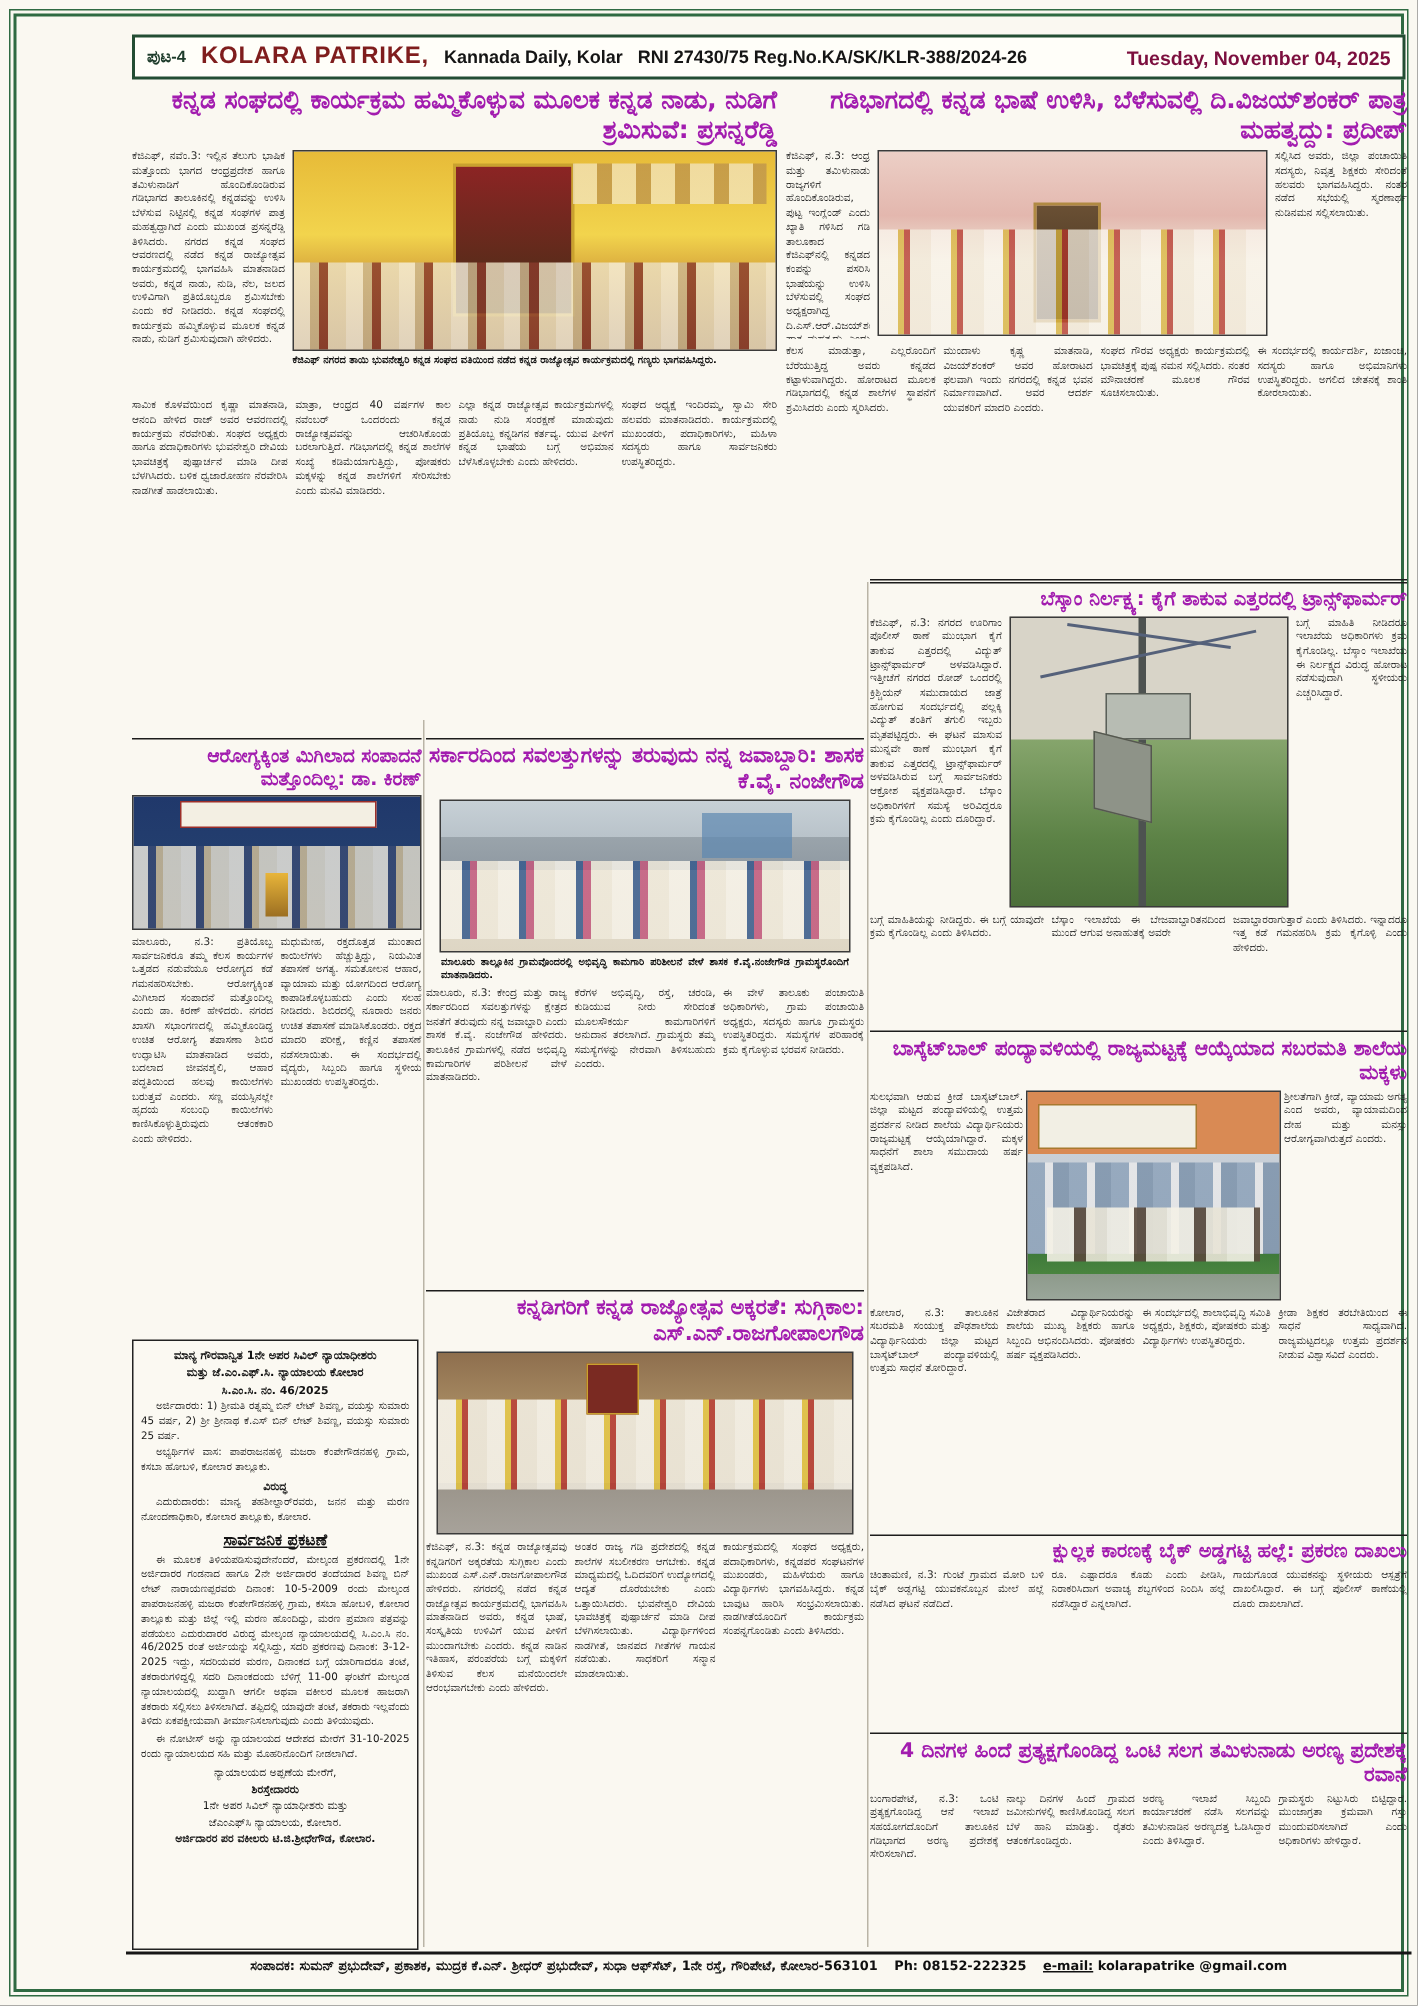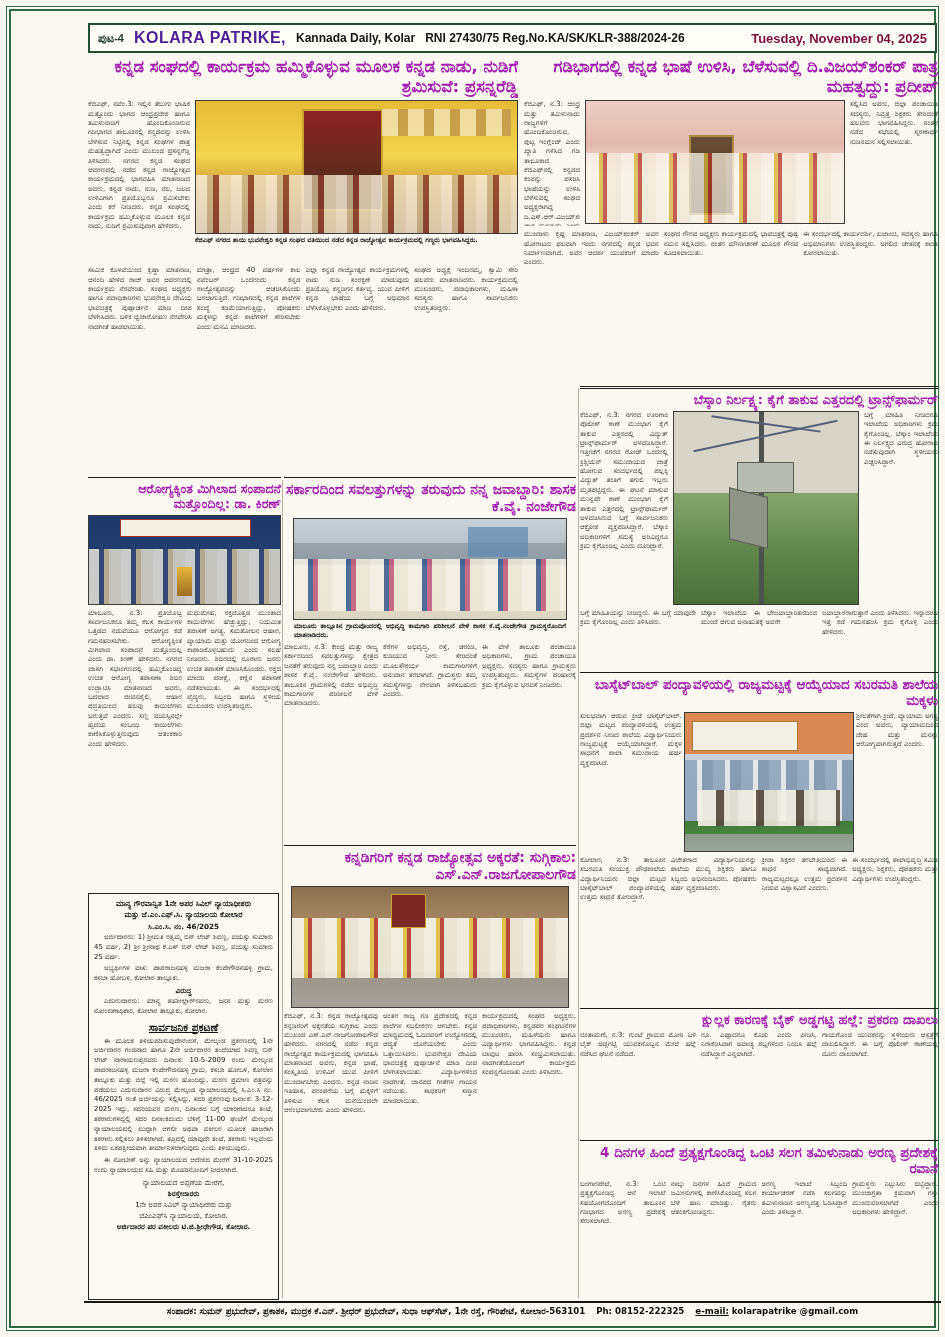--- a/index.html
+++ b/index.html
@@ -18,42 +18,42 @@
   .art{position:absolute;box-sizing:border-box;font-family:"DejaVu Sans",sans-serif;}
   .hl{font-weight:700;text-align:right;line-height:1.22;color:#a21caf;margin:0 0 3px 0;
       font-family:"DejaVu Sans",sans-serif;}
   .col{font-size:7px;line-height:1.34;text-align:justify;color:#232323;overflow:hidden;}
   .row{display:flex;}
   .cols{display:flex;gap:5px;overflow:hidden;}
   .cols .col{flex:1;}
   .photo{position:relative;border:1px solid #3a3a3a;overflow:hidden;background:#d8d4c8;}
   .photo i{position:absolute;display:block;}
   .caption{font-size:6.6px;font-weight:700;line-height:1.28;text-align:justify;color:#101010;margin-top:2px;}
-  .rule1{border-top:1.5px solid #1c1c1c;padding-top:3px;}
+  .rule1{border-top:1.5px solid #1c1c1c;padding-top:3px;margin-top:15px;}
   .rule2{border-top:3px double #1c1c1c;padding-top:3px;}
   .vsep{position:absolute;width:1px;background:#b9b4a6;}
   .legal{border:1.5px solid #222;padding:4px 5px;height:100%;box-sizing:border-box;background:#fbf9f2;}
   .legal .c{text-align:center;font-weight:700;font-size:7.6px;line-height:1.45;}
   .legal .cs{text-align:center;font-weight:700;font-size:7.2px;margin:2px 0;}
   .legal p{font-size:6.9px;line-height:1.42;text-align:justify;margin:2px 0;text-indent:10px;}
   .legal .nt{text-align:center;font-weight:800;font-size:10.5px;text-decoration:underline;margin:4px 0 3px;}
   .footer{position:absolute;left:84px;top:1301px;width:857px;border-top:2px solid #161616;
           padding-top:3px;text-align:center;font-size:8.6px;font-weight:700;
           font-family:"DejaVu Sans",sans-serif;color:#101010;}
   .footer .em{text-decoration:underline;}
 </style>
 </head>
 <body>
 
 <div class="page">
   <div class="frame"></div>
 
   <div class="mast">
     <span class="pg">ಪುಟ-4</span>
-    <span class="brand" style="color:#4c1d95;">KOLARA PATRIKE,</span>
+    <span class="brand" style="color:#7f1d1d;">KOLARA PATRIKE,</span>
     <span class="tag">Kannada Daily, Kolar</span>
     <span class="reg">RNI 27430/75 Reg.No.KA/SK/KLR-388/2024-26</span>
     <span class="date" style="color:#7c0f3e;">Tuesday, November 04, 2025</span>
   </div>
 
   <section class="art" style="left:88px;top:57px;width:430px;height:415px;">
     <h2 class="hl" style="font-size:16.5px;">ಕನ್ನಡ ಸಂಘದಲ್ಲಿ ಕಾರ್ಯಕ್ರಮ ಹಮ್ಮಿಕೊಳ್ಳುವ ಮೂಲಕ ಕನ್ನಡ ನಾಡು, ನುಡಿಗೆ ಶ್ರಮಿಸುವೆ: ಪ್ರಸನ್ನರೆಡ್ಡಿ</h2>
     <div class="row" style="gap:5px;">
       <div class="col" style="width:102px;flex:none;height:162px;">ಕೆಜಿಎಫ್, ನವೆಂ.3: ಇಲ್ಲಿನ ತೆಲುಗು ಭಾಷಿಕ ಮತ್ತೊಂದು ಭಾಗದ ಆಂಧ್ರಪ್ರದೇಶ ಹಾಗೂ ತಮಿಳುನಾಡಿಗೆ ಹೊಂದಿಕೊಂಡಿರುವ ಗಡಿಭಾಗದ ತಾಲೂಕಿನಲ್ಲಿ ಕನ್ನಡವನ್ನು ಉಳಿಸಿ ಬೆಳೆಸುವ ನಿಟ್ಟಿನಲ್ಲಿ ಕನ್ನಡ ಸಂಘಗಳ ಪಾತ್ರ ಮಹತ್ವದ್ದಾಗಿದೆ ಎಂದು ಮುಖಂಡ ಪ್ರಸನ್ನರೆಡ್ಡಿ ತಿಳಿಸಿದರು. ನಗರದ ಕನ್ನಡ ಸಂಘದ ಆವರಣದಲ್ಲಿ ನಡೆದ ಕನ್ನಡ ರಾಜ್ಯೋತ್ಸವ ಕಾರ್ಯಕ್ರಮದಲ್ಲಿ ಭಾಗವಹಿಸಿ ಮಾತನಾಡಿದ ಅವರು, ಕನ್ನಡ ನಾಡು, ನುಡಿ, ನೆಲ, ಜಲದ ಉಳಿವಿಗಾಗಿ ಪ್ರತಿಯೊಬ್ಬರೂ ಶ್ರಮಿಸಬೇಕು ಎಂದು ಕರೆ ನೀಡಿದರು. ಕನ್ನಡ ಸಂಘದಲ್ಲಿ ಕಾರ್ಯಕ್ರಮ ಹಮ್ಮಿಕೊಳ್ಳುವ ಮೂಲಕ ಕನ್ನಡ ನಾಡು, ನುಡಿಗೆ ಶ್ರಮಿಸುವುದಾಗಿ ಹೇಳಿದರು.</div>
       <div style="flex:1;">
@@ -77,20 +77,21 @@
     <h2 class="hl" style="font-size:16.5px;">ಗಡಿಭಾಗದಲ್ಲಿ ಕನ್ನಡ ಭಾಷೆ ಉಳಿಸಿ, ಬೆಳೆಸುವಲ್ಲಿ ದಿ.ವಿಜಯ್‌ಶಂಕರ್ ಪಾತ್ರ ಮಹತ್ವದ್ದು: ಪ್ರದೀಪ್</h2>
     <div class="row" style="gap:5px;">
       <div class="col" style="width:56px;flex:none;height:126px;">ಕೆಜಿಎಫ್, ನ.3: ಆಂಧ್ರ ಮತ್ತು ತಮಿಳುನಾಡು ರಾಜ್ಯಗಳಿಗೆ ಹೊಂದಿಕೊಂಡಿರುವ, ಪುಟ್ಟ ಇಂಗ್ಲೆಂಡ್ ಎಂದು ಖ್ಯಾತಿ ಗಳಿಸಿದ ಗಡಿ ತಾಲೂಕಾದ ಕೆಜಿಎಫ್‌ನಲ್ಲಿ ಕನ್ನಡದ ಕಂಪನ್ನು ಪಸರಿಸಿ ಭಾಷೆಯನ್ನು ಉಳಿಸಿ ಬೆಳೆಸುವಲ್ಲಿ ಸಂಘದ ಅಧ್ಯಕ್ಷರಾಗಿದ್ದ ದಿ.ಎಸ್.ಆರ್.ವಿಜಯ್‌ಶಂಕರ್ ಪಾತ್ರ ಮಹತ್ವದ್ದು ಎಂದು ಪ್ರದೀಪ್ ಹೇಳಿದರು.</div>
       <div class="photo" style="width:258px;height:122px;flex:none;background:linear-gradient(180deg,#eccfc6 0%,#e3b7ae 35%,#f0e8d8 60%,#e8dfce 100%);">
         <i style="left:40%;top:28%;width:16%;height:62%;background:linear-gradient(180deg,#6a5034,#3c2c1c);border:2px solid #b08a43;"></i>
         <i style="left:0;bottom:0;width:100%;height:58%;background:repeating-linear-gradient(90deg,#fbf7ef 0 13px,#d9b43c 13px 17px,#b5352a 17px 21px,#f4ecdd 21px 35px);opacity:.75;"></i>
       </div>
       <div class="col" style="flex:1;height:126px;">ಸಲ್ಲಿಸಿದ ಅವರು, ಜಿಲ್ಲಾ ಪಂಚಾಯಿತಿ ಸದಸ್ಯರು, ನಿವೃತ್ತ ಶಿಕ್ಷಕರು ಸೇರಿದಂತೆ ಹಲವರು ಭಾಗವಹಿಸಿದ್ದರು. ನಂತರ ನಡೆದ ಸಭೆಯಲ್ಲಿ ಸ್ಮರಣಾರ್ಥ ನುಡಿನಮನ ಸಲ್ಲಿಸಲಾಯಿತು.</div>
     </div>
     <div class="cols" style="margin-top:4px;height:146px;">
+      <div class="col">ಕೆಲಸ ಮಾಡುತ್ತಾ, ಎಲ್ಲರೊಂದಿಗೆ ಬೆರೆಯುತ್ತಿದ್ದ ಅವರು ಕನ್ನಡದ ಕಟ್ಟಾಳುವಾಗಿದ್ದರು. ಹೋರಾಟದ ಮೂಲಕ ಗಡಿಭಾಗದಲ್ಲಿ ಕನ್ನಡ ಶಾಲೆಗಳ ಸ್ಥಾಪನೆಗೆ ಶ್ರಮಿಸಿದರು ಎಂದು ಸ್ಮರಿಸಿದರು.</div>
       <div class="col">ಮುಂದಾಳು ಕೃಷ್ಣ ಮಾತನಾಡಿ, ವಿಜಯ್‌ಶಂಕರ್ ಅವರ ಹೋರಾಟದ ಫಲವಾಗಿ ಇಂದು ನಗರದಲ್ಲಿ ಕನ್ನಡ ಭವನ ನಿರ್ಮಾಣವಾಗಿದೆ. ಅವರ ಆದರ್ಶ ಯುವಕರಿಗೆ ಮಾದರಿ ಎಂದರು.</div>
       <div class="col">ಸಂಘದ ಗೌರವ ಅಧ್ಯಕ್ಷರು ಕಾರ್ಯಕ್ರಮದಲ್ಲಿ ಭಾವಚಿತ್ರಕ್ಕೆ ಪುಷ್ಪ ನಮನ ಸಲ್ಲಿಸಿದರು. ನಂತರ ಮೌನಾಚರಣೆ ಮೂಲಕ ಗೌರವ ಸೂಚಿಸಲಾಯಿತು.</div>
       <div class="col">ಈ ಸಂದರ್ಭದಲ್ಲಿ ಕಾರ್ಯದರ್ಶಿ, ಖಜಾಂಚಿ, ಸದಸ್ಯರು ಹಾಗೂ ಅಭಿಮಾನಿಗಳು ಉಪಸ್ಥಿತರಿದ್ದರು. ಅಗಲಿದ ಚೇತನಕ್ಕೆ ಶಾಂತಿ ಕೋರಲಾಯಿತು.</div>
     </div>
   </section>
 
   <section class="art rule2" style="left:580px;top:386px;width:358px;height:283px;">
     <h2 class="hl" style="font-size:13px;">ಬೆಸ್ಕಾಂ ನಿರ್ಲಕ್ಷ್ಯ: ಕೈಗೆ ತಾಕುವ ಎತ್ತರದಲ್ಲಿ ಟ್ರಾನ್ಸ್‌ಫಾರ್ಮರ್</h2>
     <div class="row" style="gap:5px;">
       <div class="col" style="width:88px;flex:none;height:194px;">ಕೆಜಿಎಫ್, ನ.3: ನಗರದ ಊರಿಗಾಂ ಪೊಲೀಸ್ ಠಾಣೆ ಮುಂಭಾಗ ಕೈಗೆ ತಾಕುವ ಎತ್ತರದಲ್ಲಿ ವಿದ್ಯುತ್ ಟ್ರಾನ್ಸ್‌ಫಾರ್ಮರ್ ಅಳವಡಿಸಿದ್ದಾರೆ. ಇತ್ತೀಚೆಗೆ ನಗರದ ರೋಡ್ ಒಂದರಲ್ಲಿ ಕ್ರಿಶ್ಚಿಯನ್ ಸಮುದಾಯದ ಜಾತ್ರೆ ಹೋಗುವ ಸಂದರ್ಭದಲ್ಲಿ ಪಲ್ಲಕ್ಕಿ ವಿದ್ಯುತ್ ತಂತಿಗೆ ತಗುಲಿ ಇಬ್ಬರು ಮೃತಪಟ್ಟಿದ್ದರು. ಈ ಘಟನೆ ಮಾಸುವ ಮುನ್ನವೇ ಠಾಣೆ ಮುಂಭಾಗ ಕೈಗೆ ತಾಕುವ ಎತ್ತರದಲ್ಲಿ ಟ್ರಾನ್ಸ್‌ಫಾರ್ಮರ್ ಅಳವಡಿಸಿರುವ ಬಗ್ಗೆ ಸಾರ್ವಜನಿಕರು ಆಕ್ರೋಶ ವ್ಯಕ್ತಪಡಿಸಿದ್ದಾರೆ. ಬೆಸ್ಕಾಂ ಅಧಿಕಾರಿಗಳಿಗೆ ಸಮಸ್ಯೆ ಅರಿವಿದ್ದರೂ ಕ್ರಮ ಕೈಗೊಂಡಿಲ್ಲ ಎಂದು ದೂರಿದ್ದಾರೆ.</div>
@@ -118,22 +119,22 @@
       <div class="photo" style="width:168px;height:138px;flex:none;background:linear-gradient(180deg,#d98a54 0%,#d98a54 30%,#c9d0d8 30%,#b9c2cc 78%,#3f7a3a 78%,#49843f 88%,#8d9a8b 88%,#9aa69a 100%);">
         <i style="left:4%;top:6%;width:62%;height:20%;background:#f2efe4;border:1px solid #a8792f;"></i>
         <i style="left:0;top:34%;width:100%;height:44%;background:repeating-linear-gradient(90deg,#8ea3ba 0 12px,#e9e9ea 12px 17px,#7d93ab 17px 28px);opacity:.85;"></i>
         <i style="left:8%;top:56%;width:84%;height:26%;background:repeating-linear-gradient(90deg,#f4f1e6 0 18px,#5a4a3c 18px 26px,#e8e4d6 26px 40px);opacity:.9;"></i>
       </div>
       <div class="col" style="flex:1;height:140px;">ಶ್ರೀಲತೆಗಾಗಿ ಕ್ರೀಡೆ, ವ್ಯಾಯಾಮ ಅಗತ್ಯ ಎಂದ ಅವರು, ವ್ಯಾಯಾಮದಿಂದ ದೇಹ ಮತ್ತು ಮನಸ್ಸು ಆರೋಗ್ಯವಾಗಿರುತ್ತದೆ ಎಂದರು.</div>
     </div>
     <div class="cols" style="margin-top:4px;height:144px;">
       <div class="col">ಕೋಲಾರ, ನ.3: ತಾಲೂಕಿನ ಸಬರಮತಿ ಸಂಯುಕ್ತ ಪೌಢಶಾಲೆಯ ವಿದ್ಯಾರ್ಥಿನಿಯರು ಜಿಲ್ಲಾ ಮಟ್ಟದ ಬಾಸ್ಕೆಟ್‌ಬಾಲ್ ಪಂದ್ಯಾವಳಿಯಲ್ಲಿ ಉತ್ತಮ ಸಾಧನೆ ತೋರಿದ್ದಾರೆ.</div>
       <div class="col">ವಿಜೇತರಾದ ವಿದ್ಯಾರ್ಥಿನಿಯರನ್ನು ಶಾಲೆಯ ಮುಖ್ಯ ಶಿಕ್ಷಕರು ಹಾಗೂ ಸಿಬ್ಬಂದಿ ಅಭಿನಂದಿಸಿದರು. ಪೋಷಕರು ಹರ್ಷ ವ್ಯಕ್ತಪಡಿಸಿದರು.</div>
+      <div class="col">ಈ ಸಂದರ್ಭದಲ್ಲಿ ಶಾಲಾಭಿವೃದ್ಧಿ ಸಮಿತಿ ಅಧ್ಯಕ್ಷರು, ಶಿಕ್ಷಕರು, ಪೋಷಕರು ಮತ್ತು ವಿದ್ಯಾರ್ಥಿಗಳು ಉಪಸ್ಥಿತರಿದ್ದರು.</div>
       <div class="col">ಕ್ರೀಡಾ ಶಿಕ್ಷಕರ ತರಬೇತಿಯಿಂದ ಈ ಸಾಧನೆ ಸಾಧ್ಯವಾಗಿದೆ. ರಾಜ್ಯಮಟ್ಟದಲ್ಲೂ ಉತ್ತಮ ಪ್ರದರ್ಶನ ನೀಡುವ ವಿಶ್ವಾಸವಿದೆ ಎಂದರು.</div>
-      <div class="col">ಈ ಸಂದರ್ಭದಲ್ಲಿ ಶಾಲಾಭಿವೃದ್ಧಿ ಸಮಿತಿ ಅಧ್ಯಕ್ಷರು, ಶಿಕ್ಷಕರು, ಪೋಷಕರು ಮತ್ತು ವಿದ್ಯಾರ್ಥಿಗಳು ಉಪಸ್ಥಿತರಿದ್ದರು.</div>
     </div>
   </section>
 
   <section class="art rule1" style="left:580px;top:1008px;width:358px;height:130px;">
     <h2 class="hl" style="font-size:13px;">ಕ್ಷುಲ್ಲಕ ಕಾರಣಕ್ಕೆ ಬೈಕ್ ಅಡ್ಡಗಟ್ಟಿ ಹಲ್ಲೆ: ಪ್ರಕರಣ ದಾಖಲು</h2>
     <div class="cols" style="height:100px;">
       <div class="col">ಚಿಂತಾಮಣಿ, ನ.3: ಗುಂಟೆ ಗ್ರಾಮದ ಮೋರಿ ಬಳಿ ಬೈಕ್ ಅಡ್ಡಗಟ್ಟಿ ಯುವಕನೊಬ್ಬನ ಮೇಲೆ ಹಲ್ಲೆ ನಡೆಸಿದ ಘಟನೆ ನಡೆದಿದೆ.</div>
       <div class="col">ರೂ. ಎಷ್ಟಾದರೂ ಕೊಡು ಎಂದು ಪೀಡಿಸಿ, ನಿರಾಕರಿಸಿದಾಗ ಅವಾಚ್ಯ ಶಬ್ದಗಳಿಂದ ನಿಂದಿಸಿ ಹಲ್ಲೆ ನಡೆಸಿದ್ದಾರೆ ಎನ್ನಲಾಗಿದೆ.</div>
       <div class="col">ಗಾಯಗೊಂಡ ಯುವಕನನ್ನು ಸ್ಥಳೀಯರು ಆಸ್ಪತ್ರೆಗೆ ದಾಖಲಿಸಿದ್ದಾರೆ. ಈ ಬಗ್ಗೆ ಪೊಲೀಸ್ ಠಾಣೆಯಲ್ಲಿ ದೂರು ದಾಖಲಾಗಿದೆ.</div>
     </div>

